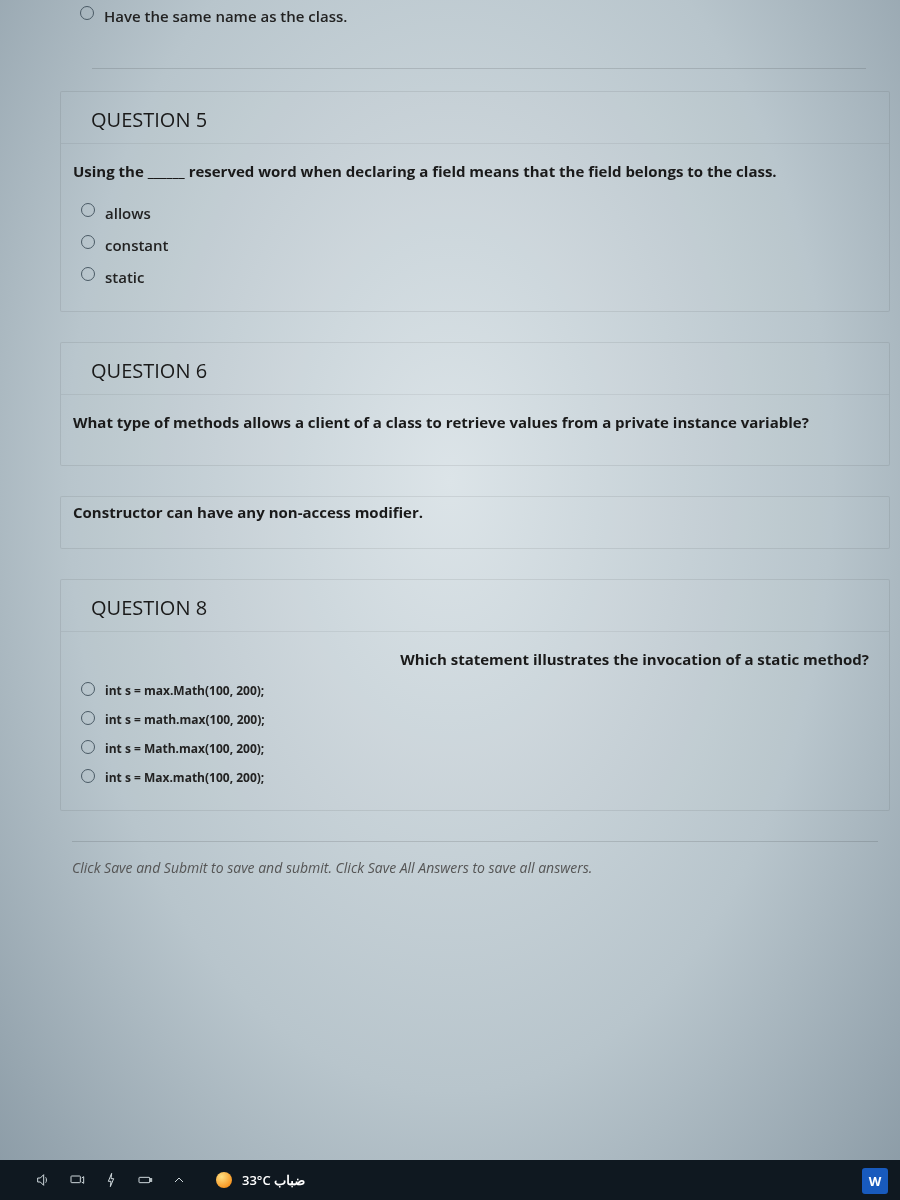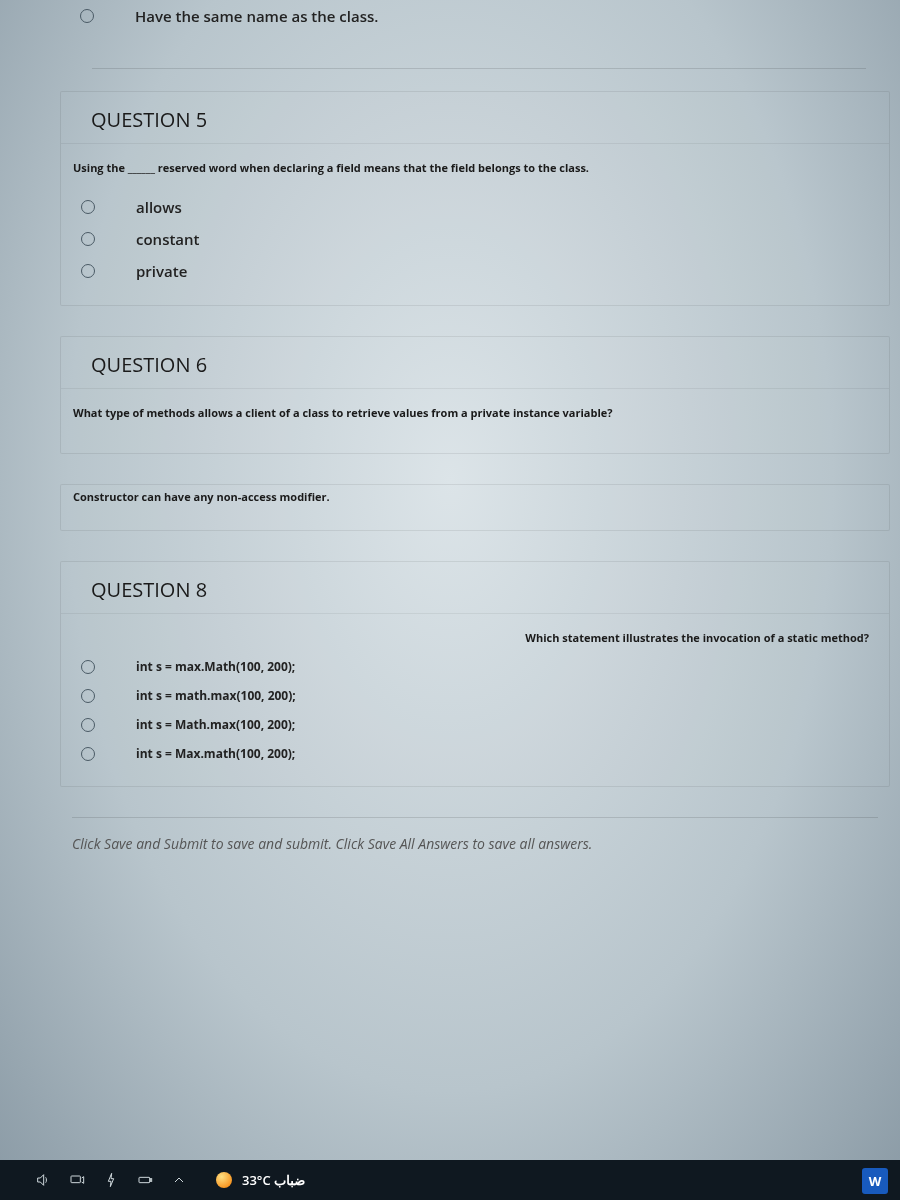--- a/index.html
+++ b/index.html
@@ -27,37 +27,36 @@
   .q-title {
     font-weight: 400;
     font-size: 20px;
     color: #1a1a1a;
     padding: 14px 20px 10px 30px;
     border-bottom: 1px solid rgba(0,0,0,0.06);
     margin-bottom: 12px;
   }
   .q-prompt {
     font-weight: 700;
-    font-size: 11px;
+    font-size: 15px;
     color: #1a1a1a;
     padding: 4px 20px 14px 12px;
     line-height: 1.5;
   }
   .q-options {
     padding: 0 12px 0 20px;
   }
   .opt {
     display: flex;
-    align-items: center;
+    align-items: flex-start;
     padding: 6px 0;
     cursor: pointer;
     font-size: 15px;
     font-weight: 600;
     color: #222;
-    gap: 31px;
   }
   .opt .radio {
     width: 14px;
     height: 14px;
     border: 1.5px solid #4a5a65;
     border-radius: 50%;
     margin-right: 10px;
     flex-shrink: 0;
     background: transparent;
   }
@@ -132,21 +131,21 @@
       <div class="opt">
           <span class="radio"></span>
           <span>allows</span>
         </div>
       <div class="opt">
           <span class="radio"></span>
           <span>constant</span>
         </div>
       <div class="opt">
           <span class="radio"></span>
-          <span>private</span>
+          <span>static</span>
         </div>
     </div>
   </div>
 
   <div class="q-block">
     <div class="q-title">QUESTION 6</div>
     <div class="q-prompt">What type of methods allows a client of a class to retrieve values from a private instance variable?</div>
   </div>
 
   <div class="q-block">

